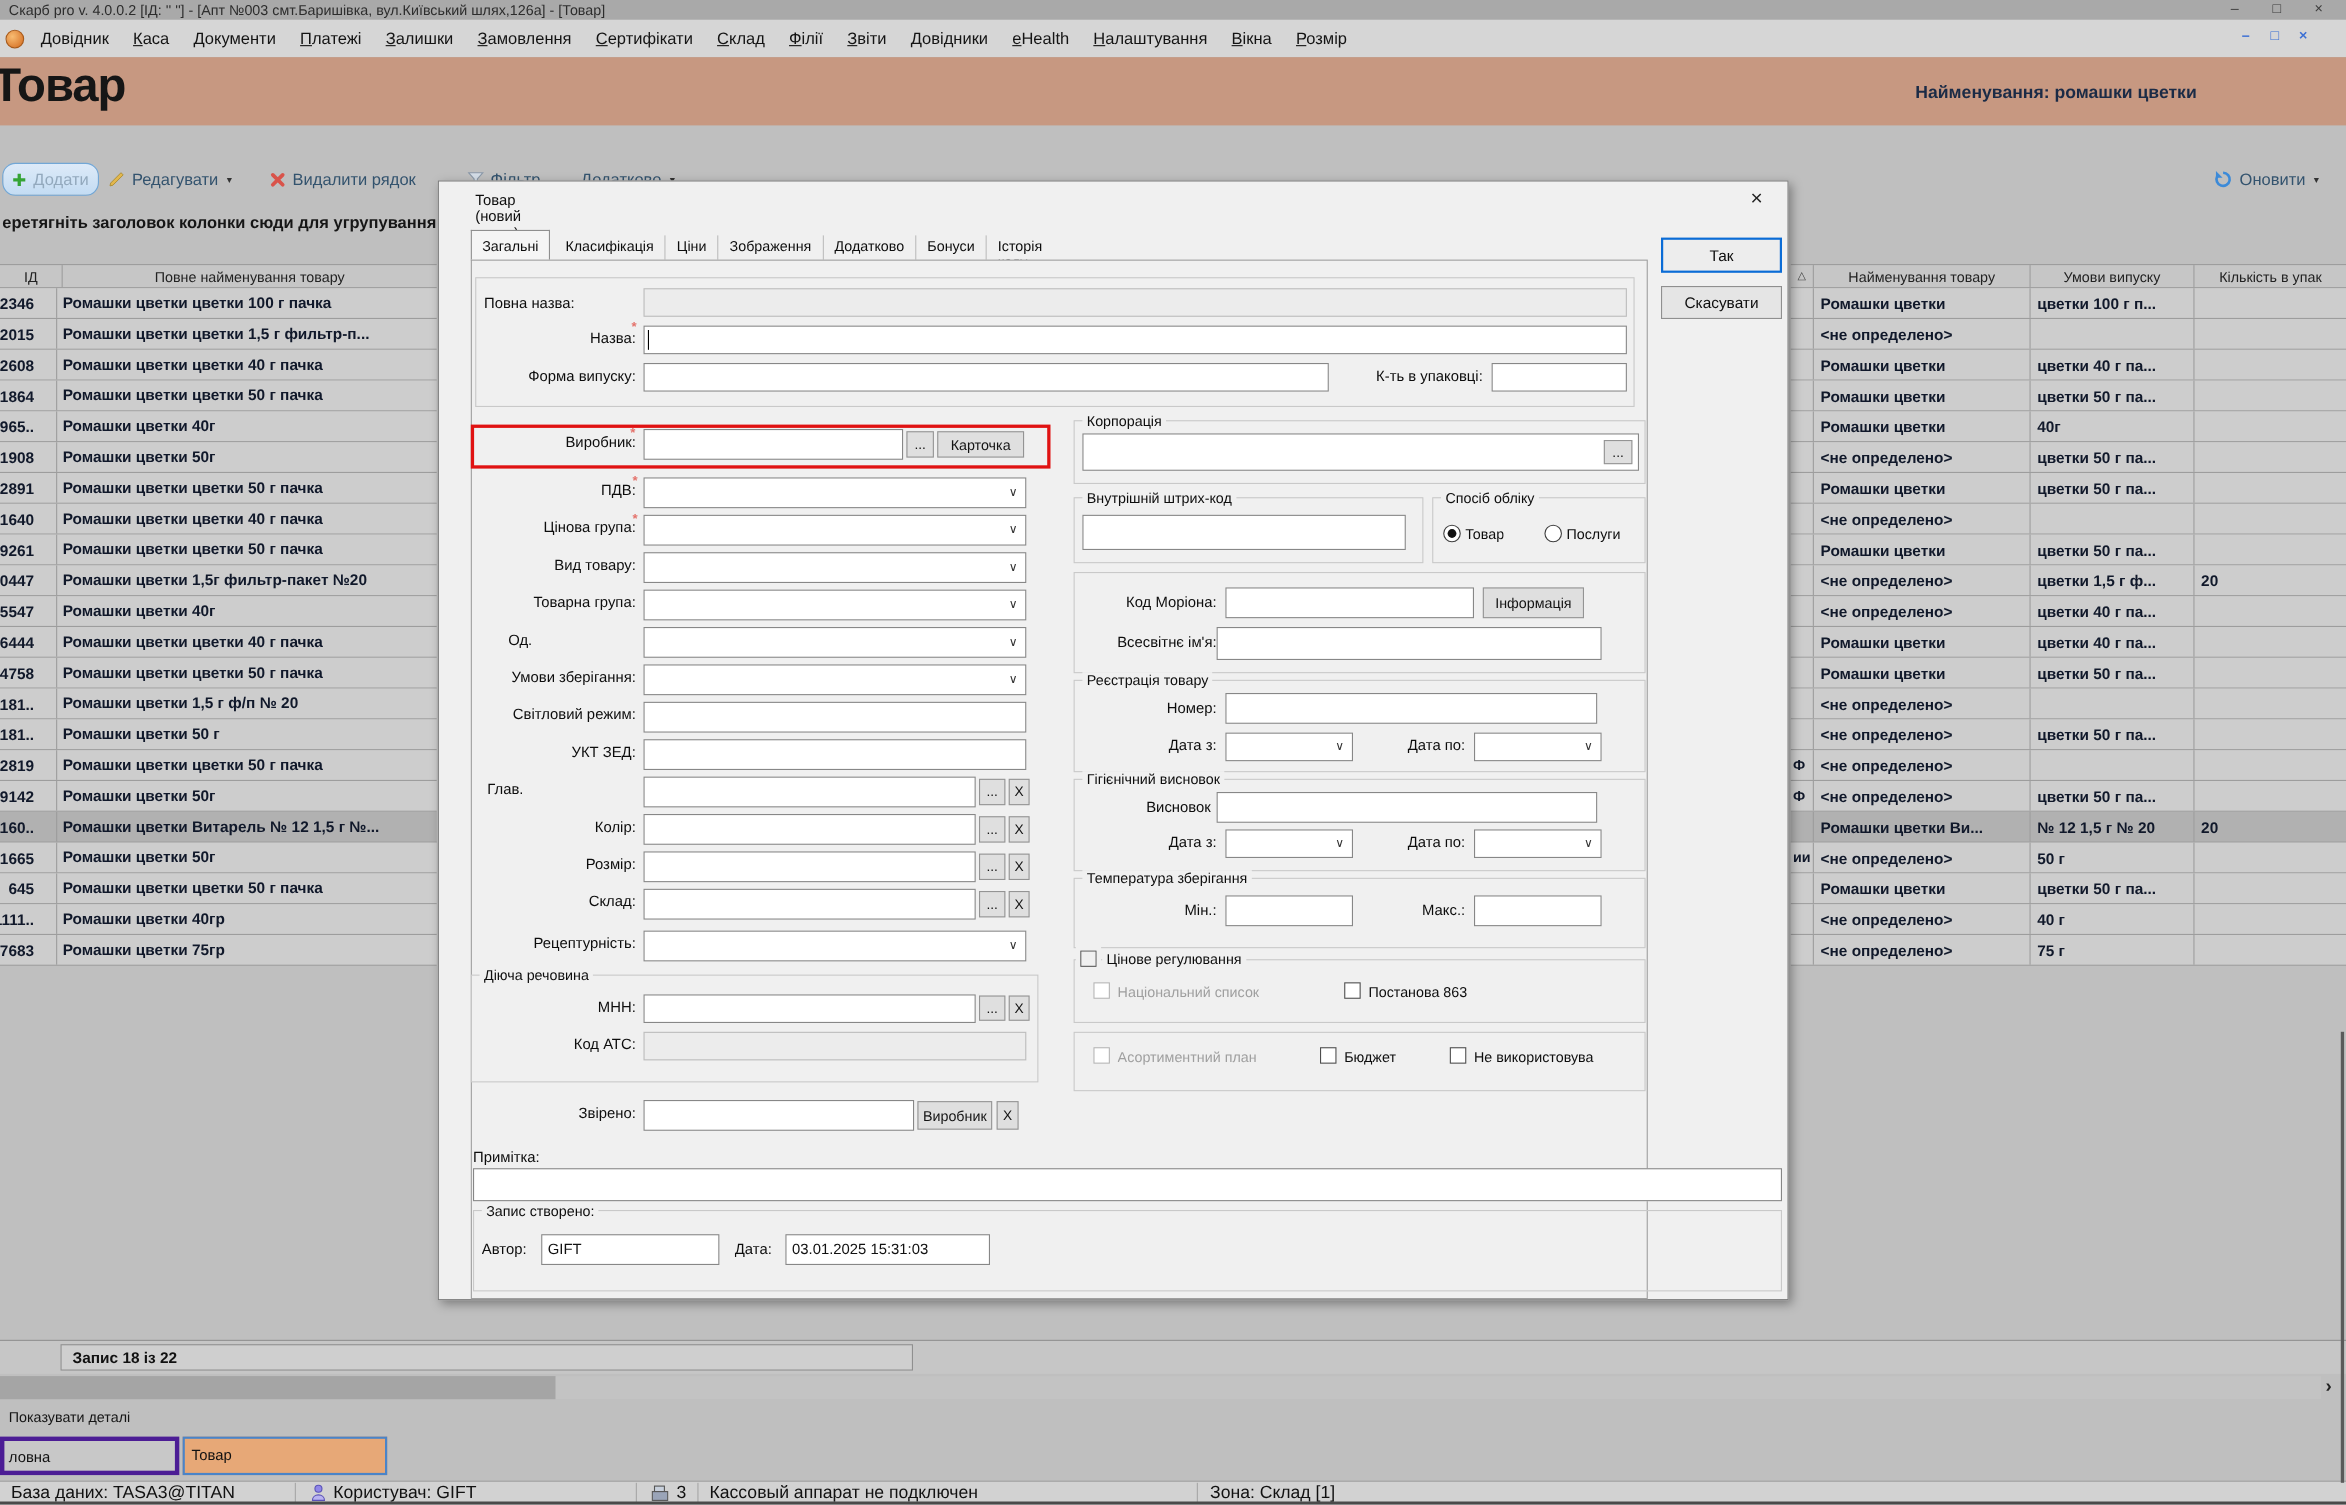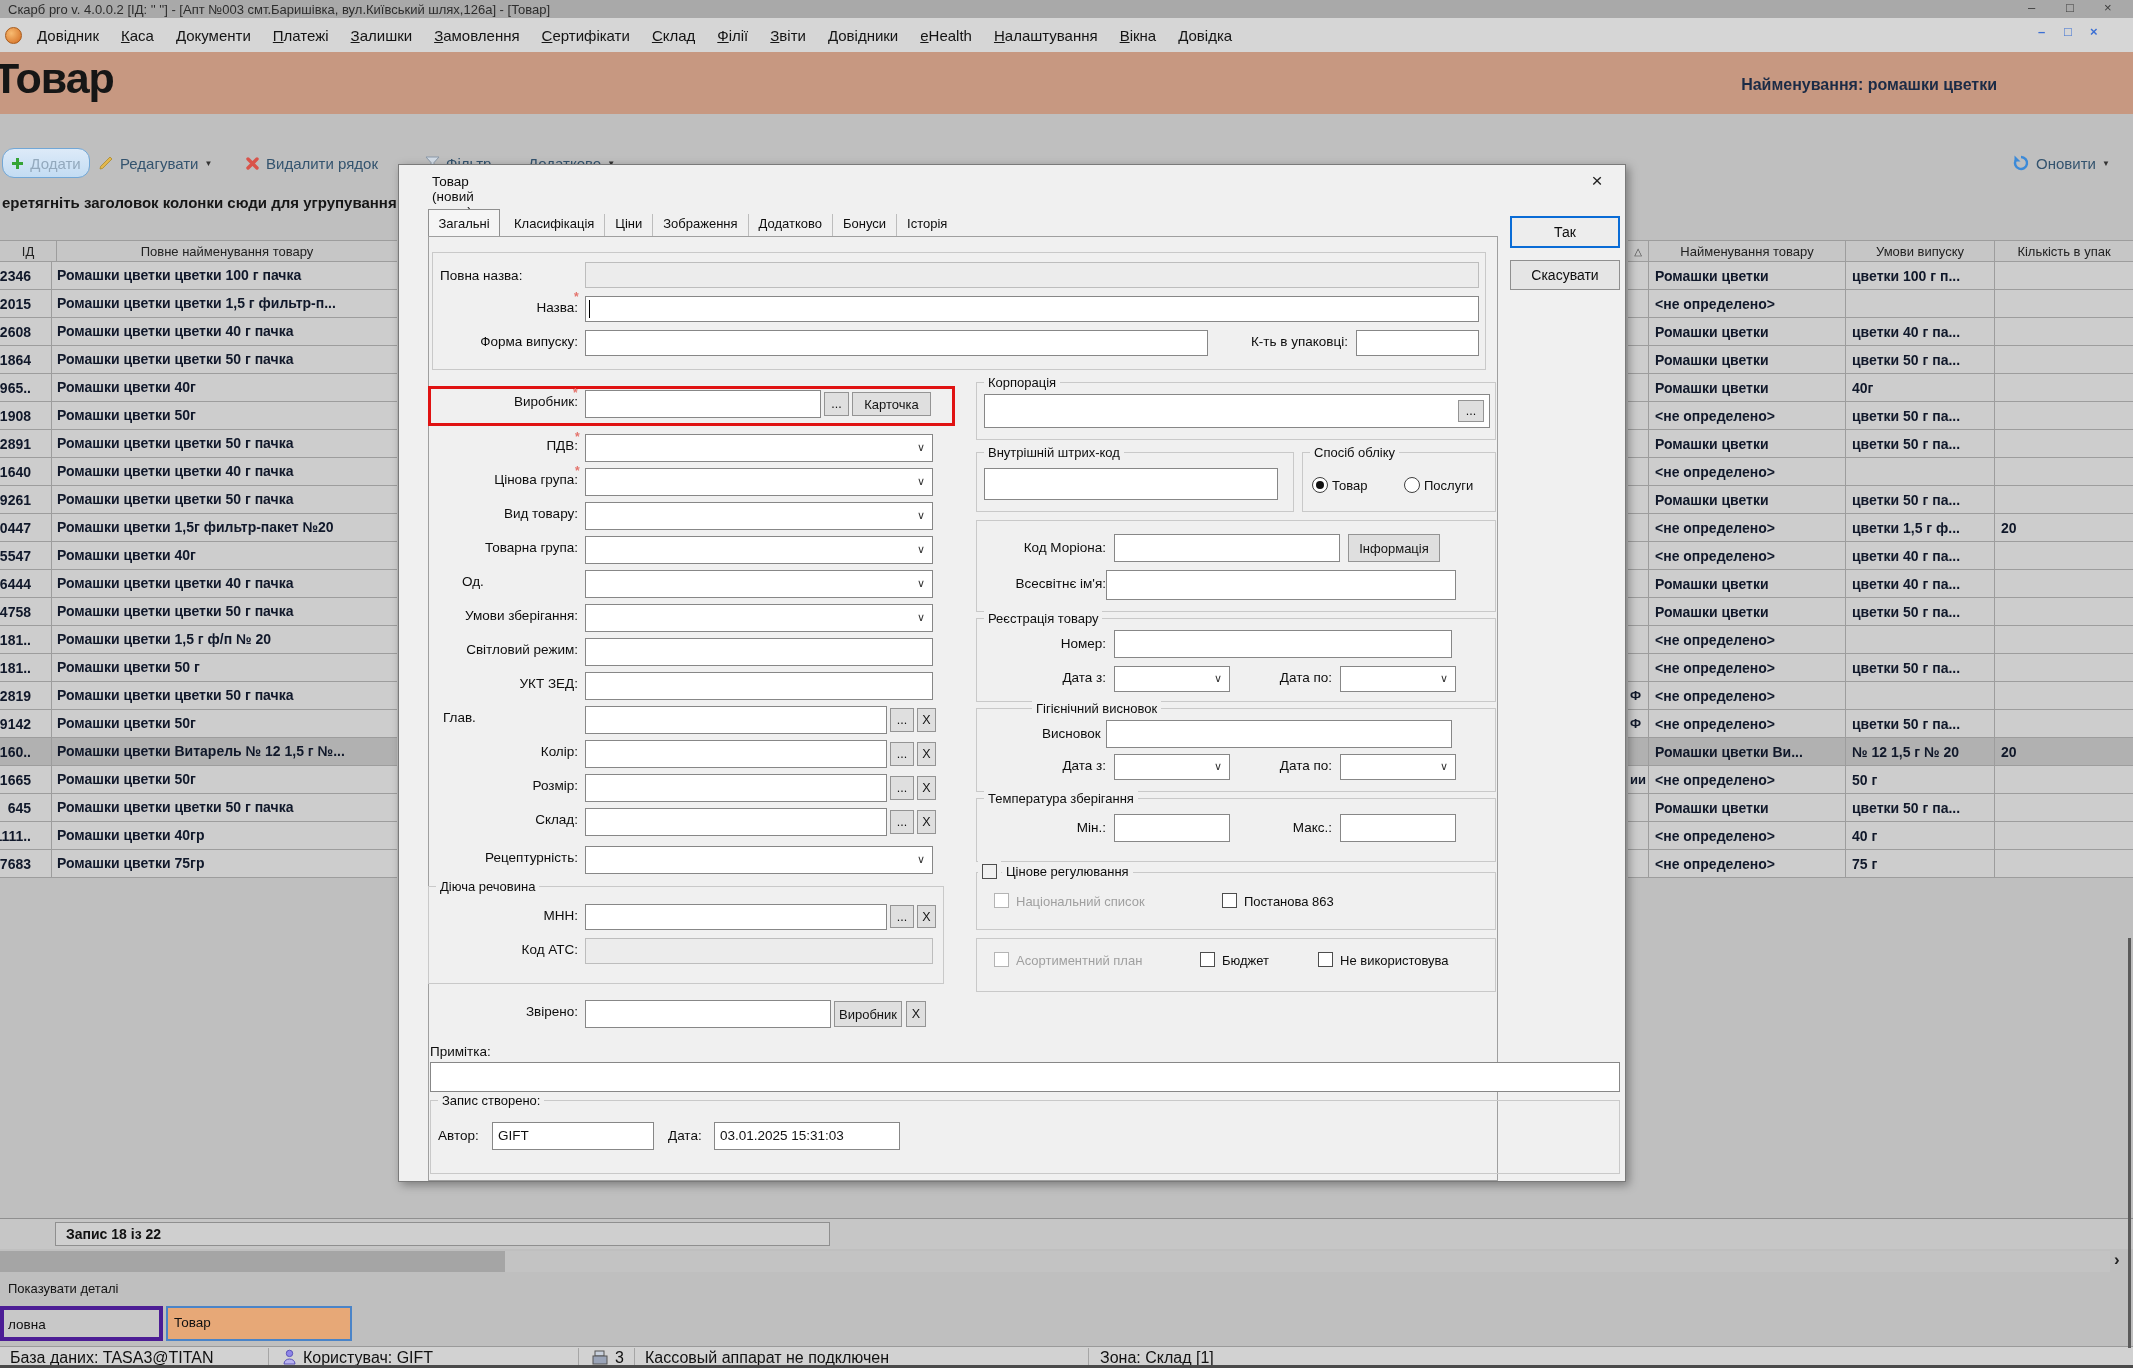--- a/index.html
+++ b/index.html
@@ -118,21 +118,21 @@
     <span class="menu-item">Залишки</span>
     <span class="menu-item">Замовлення</span>
     <span class="menu-item">Сертифікати</span>
     <span class="menu-item">Склад</span>
     <span class="menu-item">Філії</span>
     <span class="menu-item">Звіти</span>
     <span class="menu-item">Довідники</span>
     <span class="menu-item">eHealth</span>
     <span class="menu-item">Налаштування</span>
     <span class="menu-item">Вікна</span>
-    <span class="menu-item">Довідка</span>
+    <span class="menu-item">Розмір</span>
   </div>
   <span class="mdictl" style="left:2038px;">–</span>
   <span class="mdictl" style="left:2064px;">□</span>
   <span class="mdictl" style="left:2090px;">×</span>
 
   <div class="band"></div>
   <div class="band-title">Товар</div>
   <div class="band-right">Найменування: ромашки цветки</div>
 
 
@@ -564,21 +564,21 @@
     <div class="lab r" style="left:1000px;top:670px;width:106px;">Дата з:</div>
     <div class="fld" style="left:1114px;top:666px;width:116px;height:26px;">
         <span class="chev">∨</span>
       </div>
     <div class="lab r" style="left:1240px;top:670px;width:92px;">Дата по:</div>
     <div class="fld" style="left:1340px;top:666px;width:116px;height:26px;">
         <span class="chev">∨</span>
       </div>
 
     <div class="gbx" style="left:976px;top:708px;width:520px;height:84px;"></div>
-    <div class="cap" style="left:984px;top:701px;margin-left:48px;">Гігієнічний висновок</div>
+    <div class="cap" style="left:984px;top:701px;">Гігієнічний висновок</div>
     <div class="lab" style="left:1042px;top:726px;width:62px;">Висновок</div>
     <div class="fld" style="left:1106px;top:720px;width:346px;height:28px;"></div>
     <div class="lab r" style="left:1000px;top:758px;width:106px;">Дата з:</div>
     <div class="fld" style="left:1114px;top:754px;width:116px;height:26px;">
         <span class="chev">∨</span>
       </div>
     <div class="lab r" style="left:1240px;top:758px;width:92px;">Дата по:</div>
     <div class="fld" style="left:1340px;top:754px;width:116px;height:26px;">
         <span class="chev">∨</span>
       </div>

